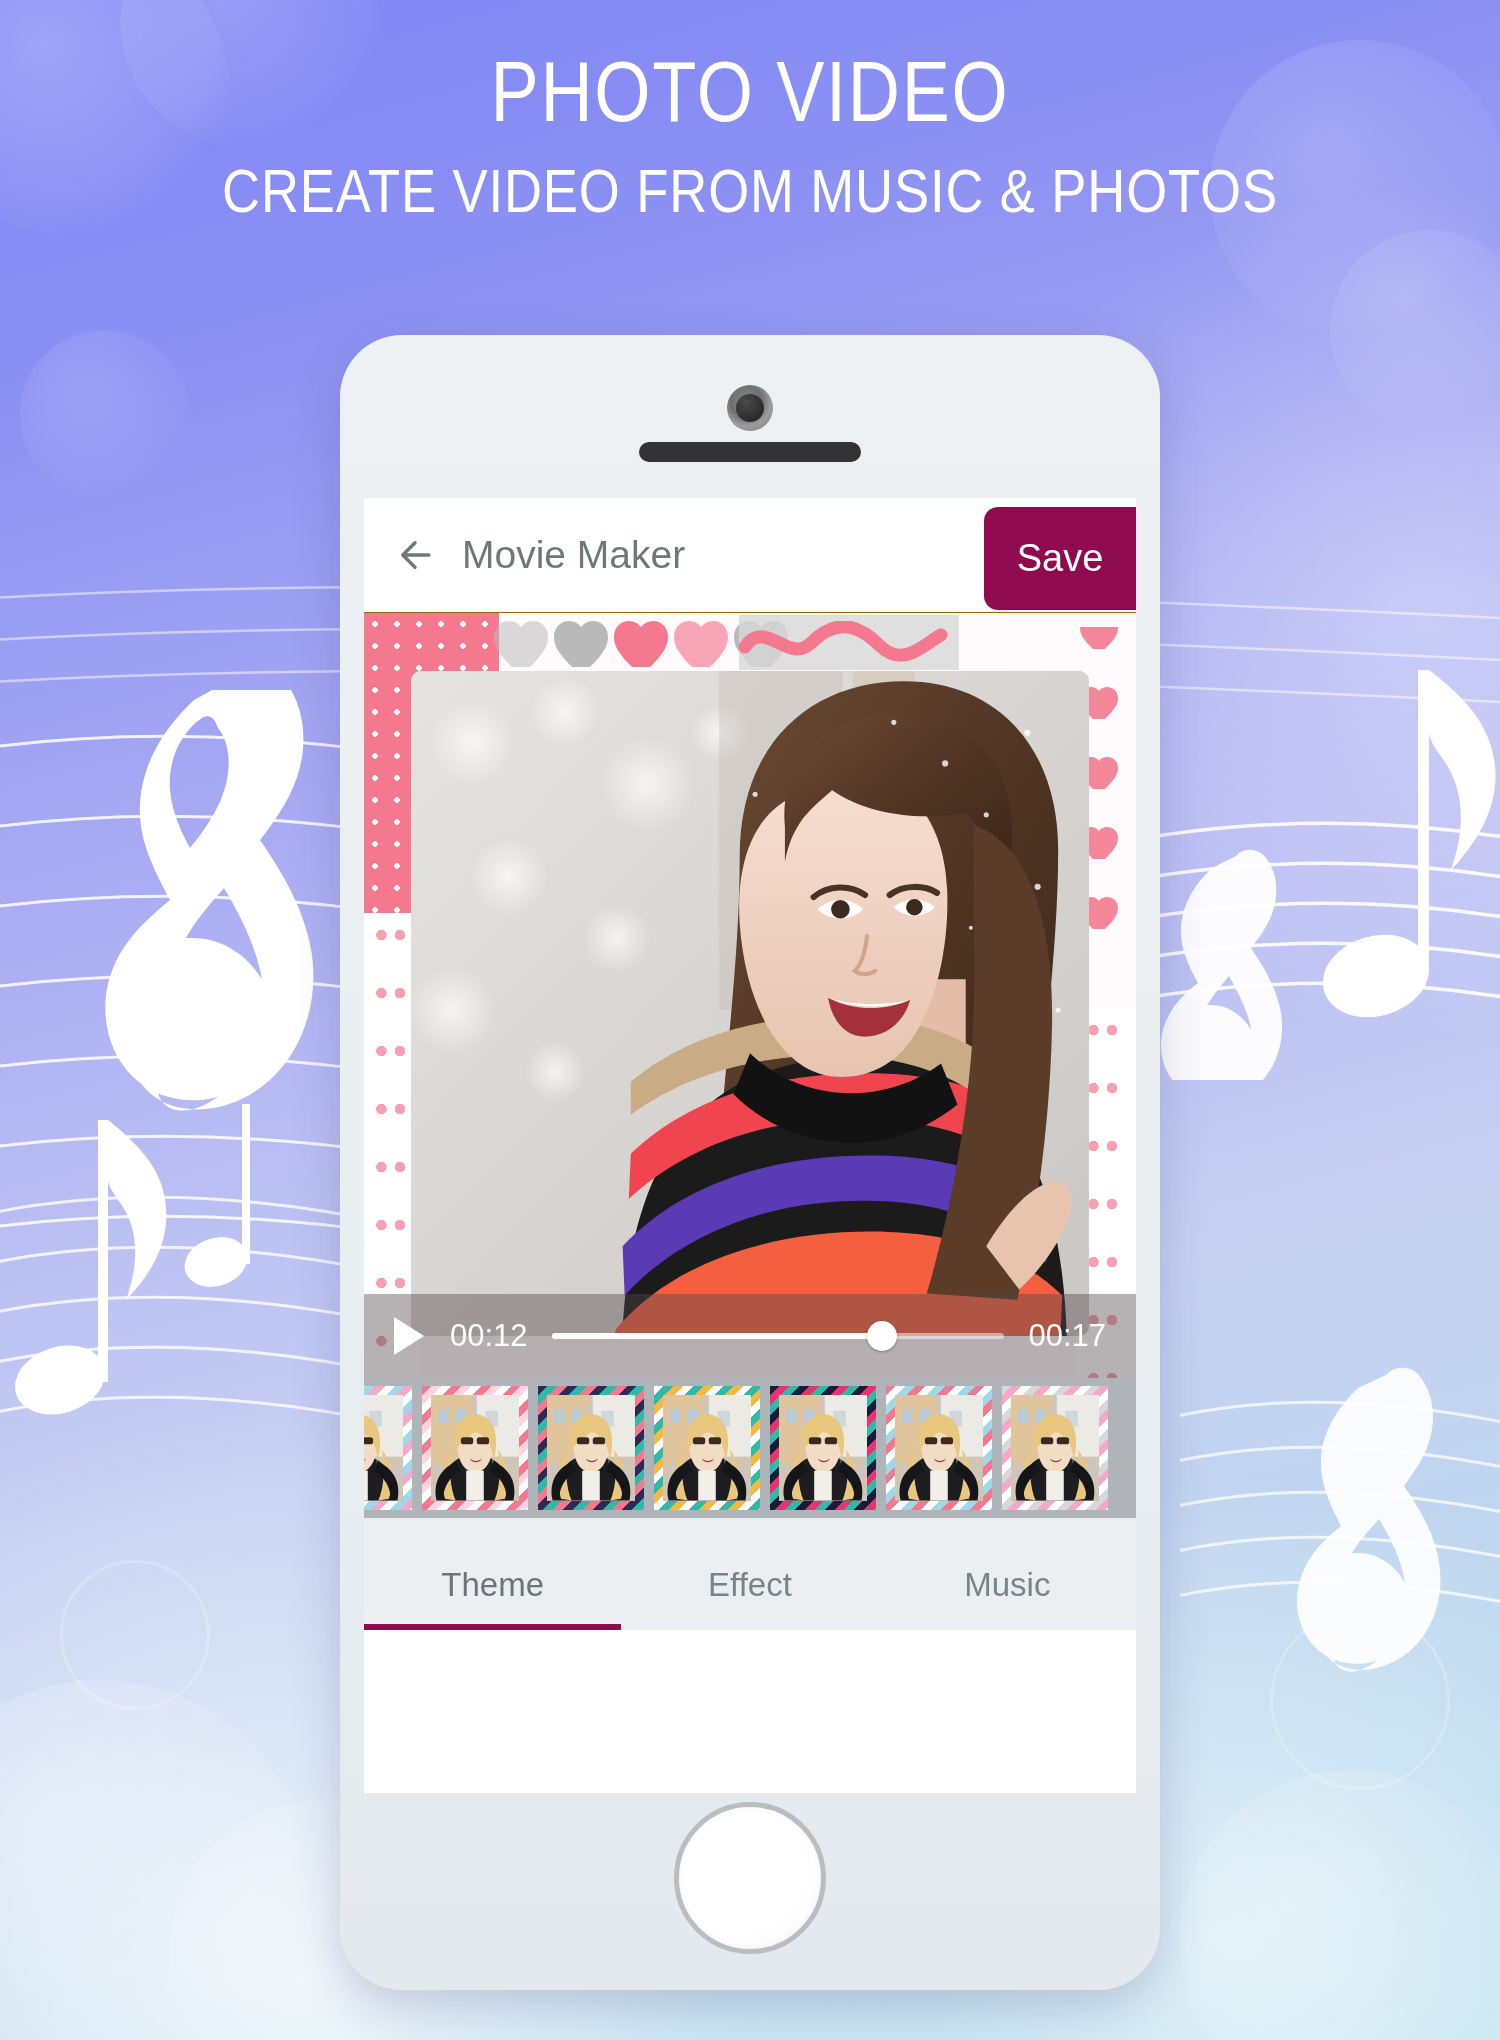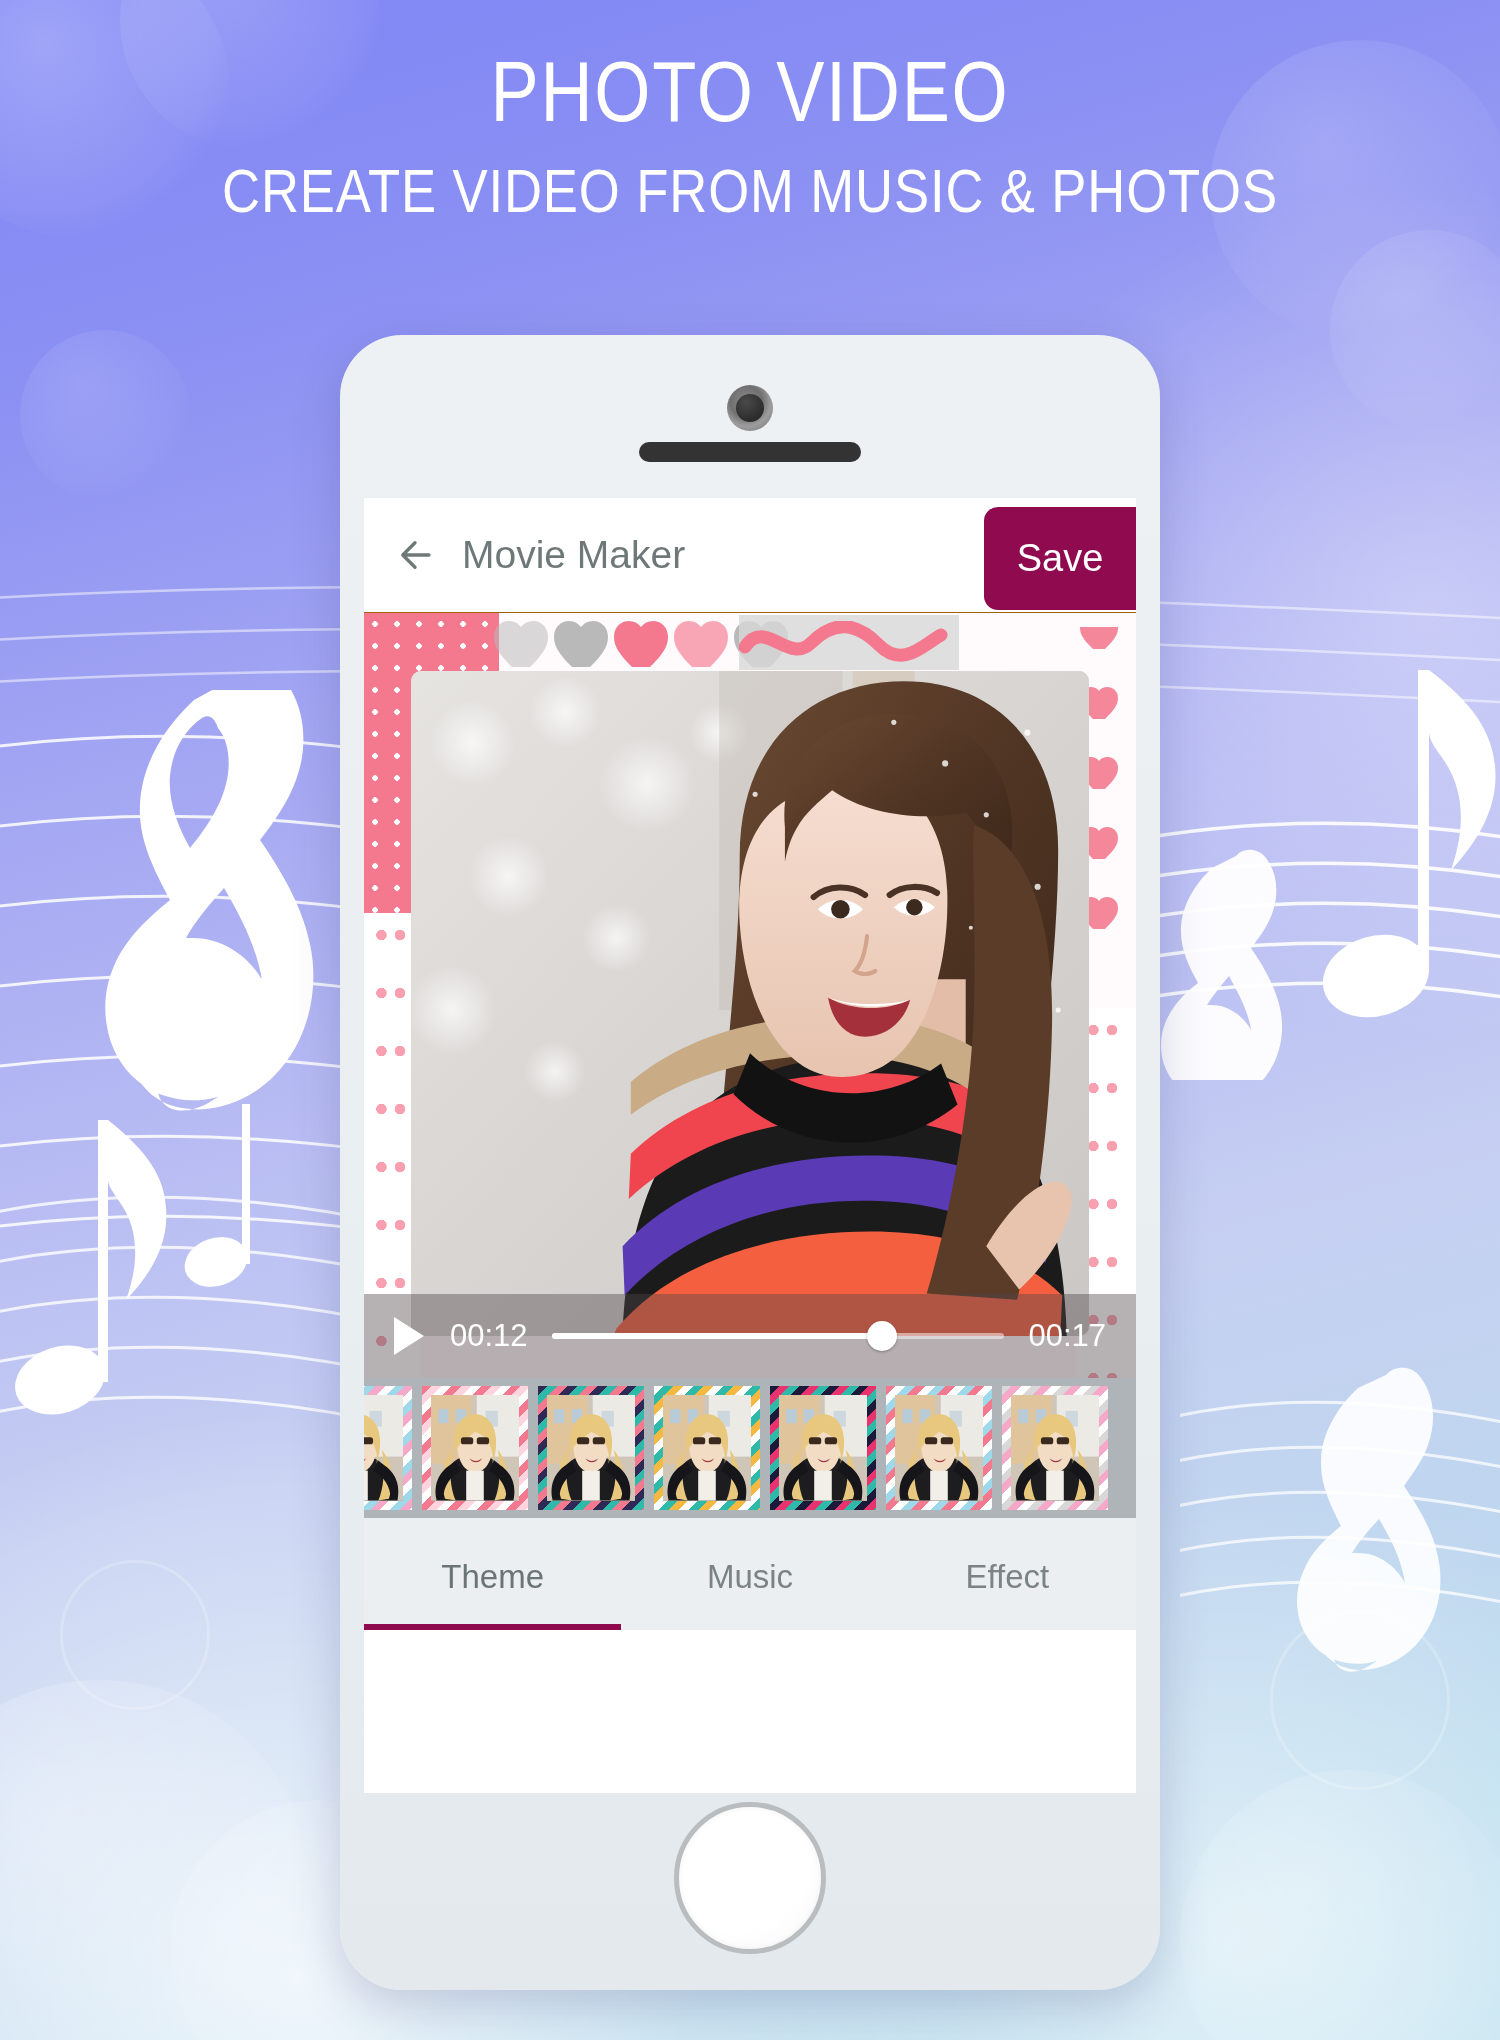--- a/index.html
+++ b/index.html
@@ -198,21 +198,21 @@
   
   .tabs {
     height: 112px;
     background: #eceff1;
     display: flex; align-items: flex-end;
     border-bottom: none;
   }
   .tab {
     flex: 1; text-align: center;
     font-size: 33px; color: #7b8386;
-    padding-bottom: 34px; cursor: pointer;
+    padding-bottom: 26px; cursor: pointer;
     position: relative;
   }
   .tab.active { color: #6b7477; }
   .tab.active:after {
     content: ""; position: absolute; left: 0; right: 0; bottom: 0;
     height: 6px; background: #8f0a4f;
   }
 
   
   .logo {
@@ -634,20 +634,20 @@
               <path d="M44 72c4 4 10 4 14 0-2 6-12 6-14 0z" fill="#a03248"></path>
               <path d="M6 118c-4-22 8-36 22-42l6 10c-12 6-20 18-20 32z" fill="#16161a"></path>
               <path d="M94 118c4-22-8-36-22-42l-6 10c12 6 20 18 20 32z" fill="#16161a"></path>
               <path d="M40 86h20v34H40z" fill="#f2efe9"></path>
             </svg></div>
         </div>
       </div>
 
     <div class="tabs" id="tabs">
         <div class="tab active">Theme</div>
+        <div class="tab">Effect</div>
         <div class="tab">Music</div>
-        <div class="tab">Effect</div>
       </div>
 
   </div>
 
   <div class="phone-home"></div>
 </div>
 
 </body></html>

